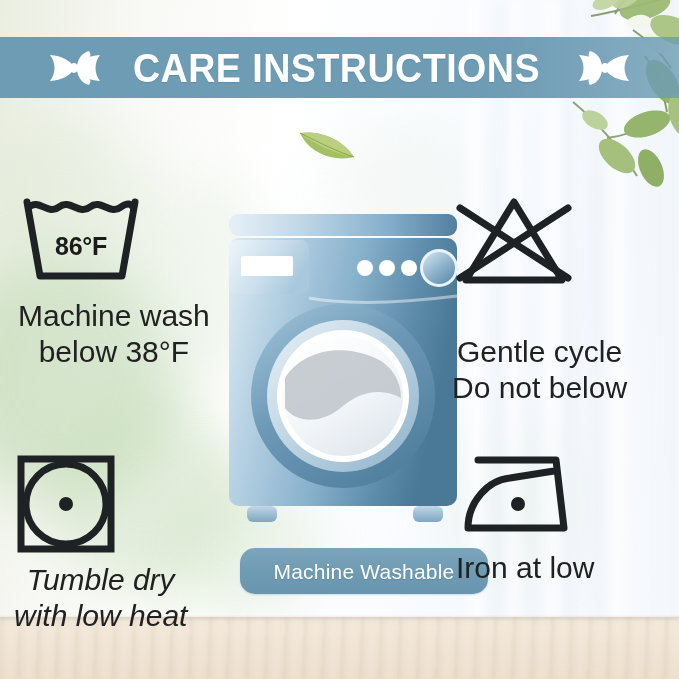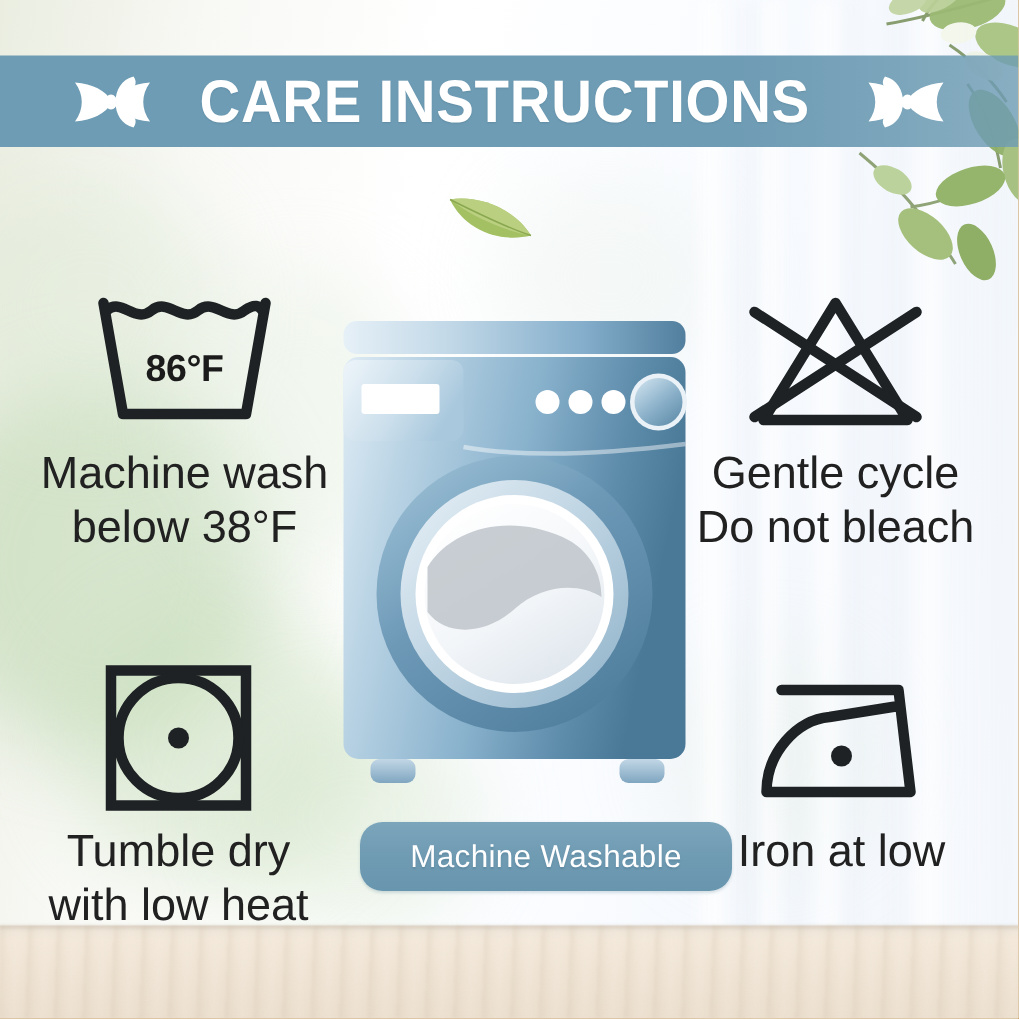--- a/index.html
+++ b/index.html
@@ -126,26 +126,26 @@
     flex: none;
   }
   .fleur-left  { margin-right: 16px; margin-left: 24px; }
   .fleur-right { margin-left: 22px;  margin-right: 24px; }
 
   
   .symbol-cell {
     position: absolute;
     display: flex;
     flex-direction: column;
-    align-items: center;
+    align-items: flex-start;
     width: 210px;
   }
   .cell-tl { left: 18px;  top: 188px; }
-  .cell-tr { left: 452px; top: 188px; }
-  .cell-bl { left: 14px;  top: 440px; }
+  .cell-tr { left: 452px; top: 188px; gap: 36px; }
+  .cell-bl { left: 14px;  top: 452px; font-style: italic; }
   .cell-br { left: 456px; top: 440px; }
 
   .symbol-art { height: 104px; display: flex; align-items: center; justify-content: center; }
   .caption {
     margin-top: 6px;
     text-align: center;
     color: #212121;
     font-size: 30px;
     line-height: 1.19;
     white-space: nowrap;
@@ -375,21 +375,21 @@
       <svg viewBox="0 0 124 104" width="124" height="104">
         <g fill="none" stroke="#1e2224" stroke-width="7" stroke-linecap="round" stroke-linejoin="round">
           <path d="M62 14 L110 92 L14 92 Z"></path>
           <path d="M8 20 L116 90"></path>
           <path d="M116 20 L8 90"></path>
         </g>
       </svg>
     </div>
     <div class="caption">
       <div>Gentle cycle</div>
-      <div>Do not bleach</div>
+      <div>Do not below</div>
     </div>
   </div>
 
   <div class="symbol-cell cell-bl">
     <div class="symbol-art">
       <svg viewBox="0 0 104 104" width="104" height="104">
         <rect x="7" y="7" width="90" height="90" fill="none" stroke="#1e2224" stroke-width="7"></rect>
         <circle cx="52" cy="52" r="40" fill="none" stroke="#1e2224" stroke-width="7"></circle>
         <circle cx="52" cy="52" r="7" fill="#1e2224"></circle>
       </svg>

